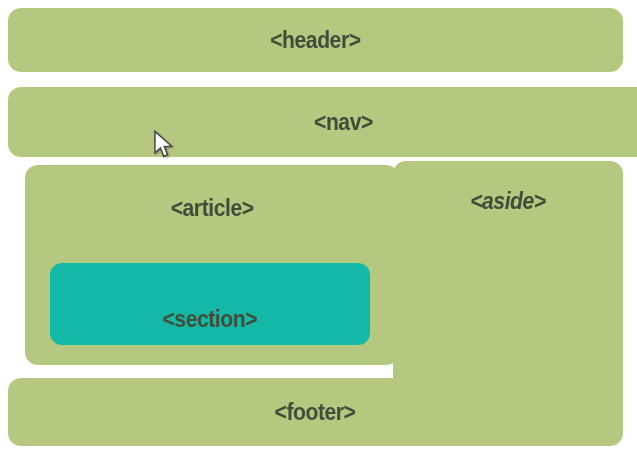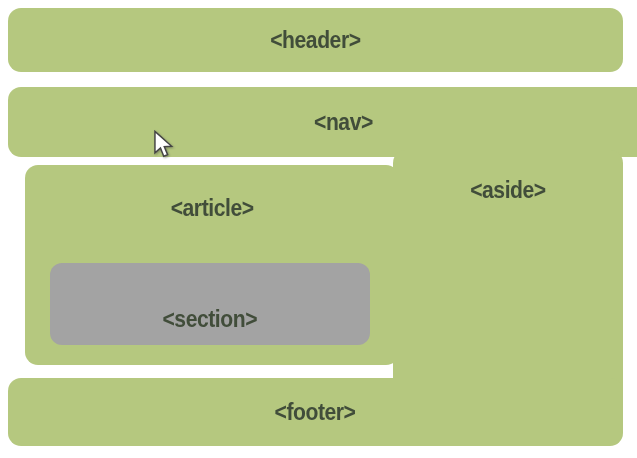--- a/index.html
+++ b/index.html
@@ -34,25 +34,25 @@
     color: #414d3a;
     letter-spacing: -0.5px;
     transform: scaleX(0.88);
     transform-origin: center;
     white-space: nowrap;
   }
   #header-box { left: 8px;   top: 8px;   width: 615px; height: 64px; }
   #nav-box    { left: 8px;   top: 87px;  width: 615px; height: 70px; padding-left: 28px; }
   #article-box{ left: 8px;   top: 165px; width: 374px; height: 200px; padding-top: 0; margin-left: 17px; }
   #article-box .lbl { margin-top: 30px; }
-  #aside-box  { left: 393px; top: 150px; width: 230px; height: 256px; }
+  #aside-box  { left: 393px; top: 161px; width: 230px; height: 256px; font-style: italic; }
   #aside-box .lbl { margin-top: 27px; }
   #section-box{
     left: 25px; top: 98px; width: 320px; height: 82px;
-    background: #a3a3a3;
+    background: #14b8a6;
     border-radius: 12px;
   }
   #footer-box { left: 8px;   top: 378px; width: 615px; height: 68px; }
   .cursor {
     position: absolute;
     left: 153px;
     top: 130px;
     width: 21px;
     height: 29px;
     pointer-events: none;

